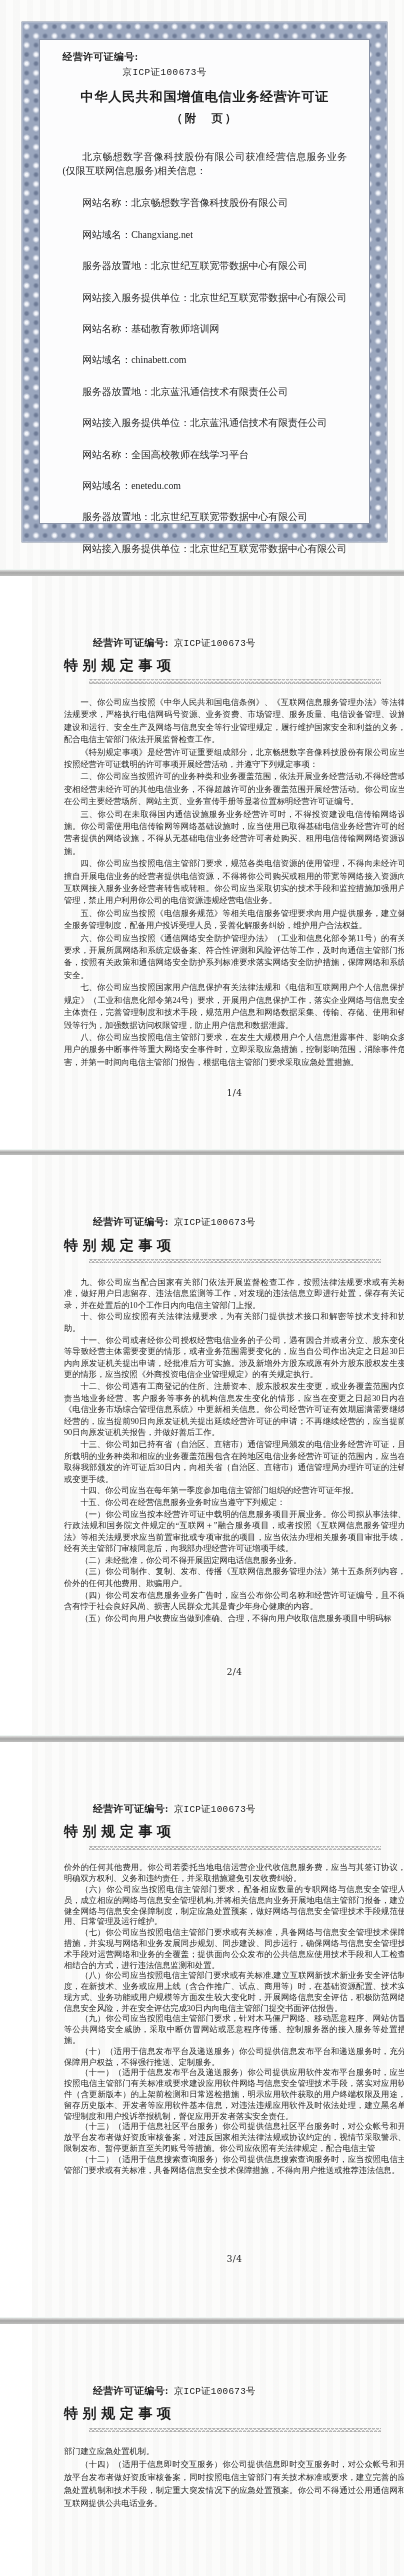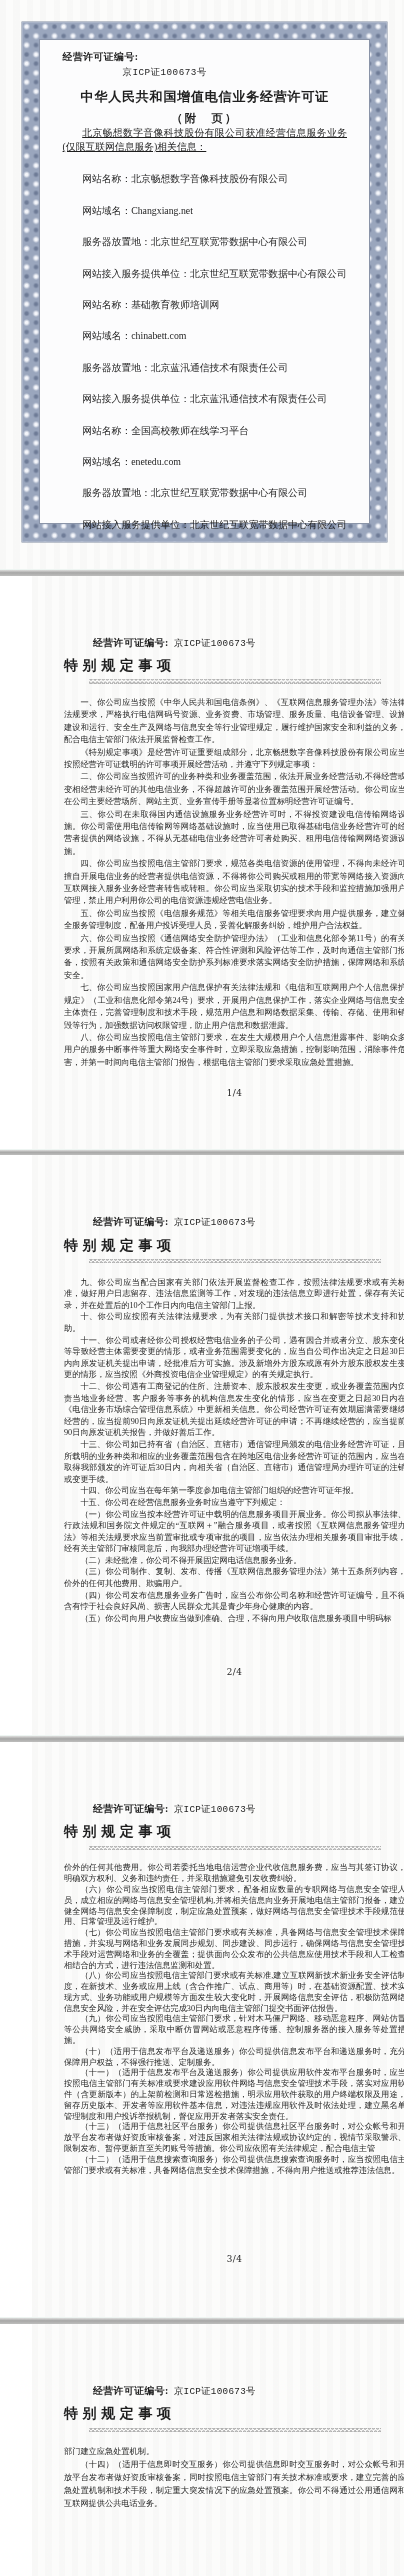--- a/index.html
+++ b/index.html
@@ -36,21 +36,21 @@
   .cert-inner {
     width:100%; height:100%;
     background:#fcfcfd;
     border:0.5px solid #8a94a8;
     padding:11.3px 21.6px 0 23px;
   }
   .p1-license-label { font-size:9.8px; font-weight:bold; letter-spacing:0.5px; }
   .p1-license-no { font-size:9.3px; margin:1.5px 0 0 60px; font-family:"Liberation Mono", monospace; letter-spacing:0.5px; }
   .p1-title { text-align:center; font-size:13px; font-weight:bold; letter-spacing:0.8px; margin-top:8.8px; }
   .p1-subtitle { text-align:center; font-size:11.3px; font-weight:bold; margin-top:5.7px; letter-spacing:2.1px; }
-  .p1-intro { font-size:9.8px; line-height:14px; text-indent:2em; text-align:justify;text-decoration:underline; }
+  .p1-intro { margin-top:24px; font-size:9.8px; line-height:14px; text-indent:2em; text-align:justify; }
   .cert-items { margin-top:1px; }
   .cert-item { font-size:9.8px; line-height:13.4px; margin-top:18px; text-indent:2em; text-align:justify; }
 
   
   .tpage { padding:61px 31px 0 32px;margin-left:32px; }
   .tp1 { height:573px; }
   .tp2 { height:580px; }
   .tp3 { height:575px; }
   .tp4 { height:548px; }
   .t-header { margin-left:29px; }

